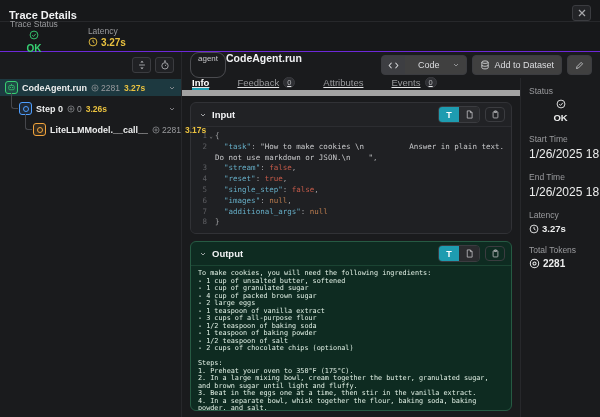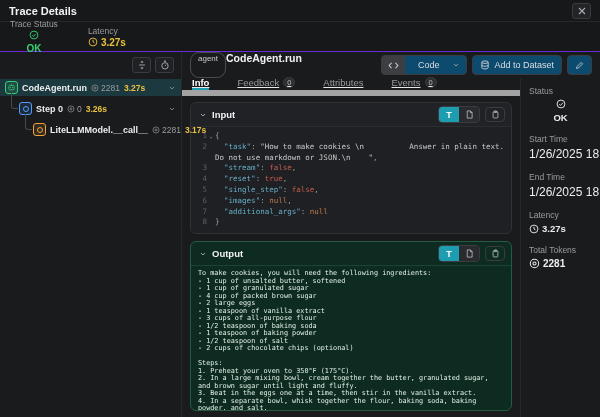--- a/index.html
+++ b/index.html
@@ -5,21 +5,21 @@
   * { margin:0; padding:0; box-sizing:border-box; }
   html,body { width:600px; height:417px; overflow:hidden; }
   body {
     background:#17181a; color:#e6e7e9;
     font-family:"Liberation Sans", sans-serif;
     font-size:10px; -webkit-font-smoothing:antialiased;
   }
   svg { display:block; }
 
   
-  .topbar{height:22px;display:flex;align-items:center;justify-content:space-between;
+  .topbar{height:22px;display:flex;align-items:flex-end;justify-content:space-between;
     padding:0 9px;border-bottom:1px solid #27282b;background:#17181a;}
   .topbar-title{font-size:11px;font-weight:700;color:#f1f2f4;}
   .close-btn{width:19px;height:16px;border:1px solid #3b3c40;border-radius:3px;background:#232427;
     display:flex;align-items:center;justify-content:center;color:#a7a8ab;cursor:pointer;}
 
   
   .summary{height:30px;display:flex;gap:30px;align-items:center;padding:0 10px;
     border-bottom:1px solid #6d28d9;background:#17181a;}
   .sum-group{display:flex;flex-direction:column;gap:1px;}
   .sum-label{font-size:8.5px;color:#9a9b9e;}
@@ -53,21 +53,21 @@
   .row-duration{color:#eac23f;font-size:8.5px;font-weight:700;white-space:nowrap;}
   .row-chevron{margin-left:auto;color:#9a9b9e;}
 
   
   .right-area{flex:1;display:flex;flex-direction:column;min-width:0;}
   .main-header{height:26px;display:flex;gap:0;padding:0 8px;}
   .type-pill{border:1px solid #4a4b4f;border-radius:9px;padding:1px 7px;font-size:8px;color:#c9cacc;}
   .main-title{font-size:10.5px;font-weight:700;color:#f1f2f4;white-space:nowrap;}
   .header-actions{margin-left:auto;display:flex;align-items:center;gap:5px;}
   .btn{height:20px;display:flex;align-items:center;gap:4px;padding:0 7px;font-size:9px;
-    color:#dcdde0;background:#0c4a6e;border:1px solid #3b3c40;border-radius:4px;cursor:pointer;white-space:nowrap;}
+    color:#dcdde0;background:#404040;border:1px solid #3b3c40;border-radius:4px;cursor:pointer;white-space:nowrap;}
   .btn-ghost{background:transparent;border-color:transparent;color:#707175;}
   .btn-split{padding:0;overflow:hidden;}
   .split-seg{height:100%;display:flex;align-items:center;justify-content:center;padding:0 6px;background:#3d3e42;color:#d6d7da;}
   .split-label{padding:0 9px;}
   .split-caret{padding:0 6px 0 0;color:#a7a8ab;}
 
   .lower{flex:1;display:flex;min-height:0;}
   .main-col{flex:1;display:flex;flex-direction:column;min-width:0;}
 
   .tabs{height:18px;display:flex;gap:28px;padding:0 10px;border-bottom:6px solid #a3a3a3;text-decoration:underline;}

